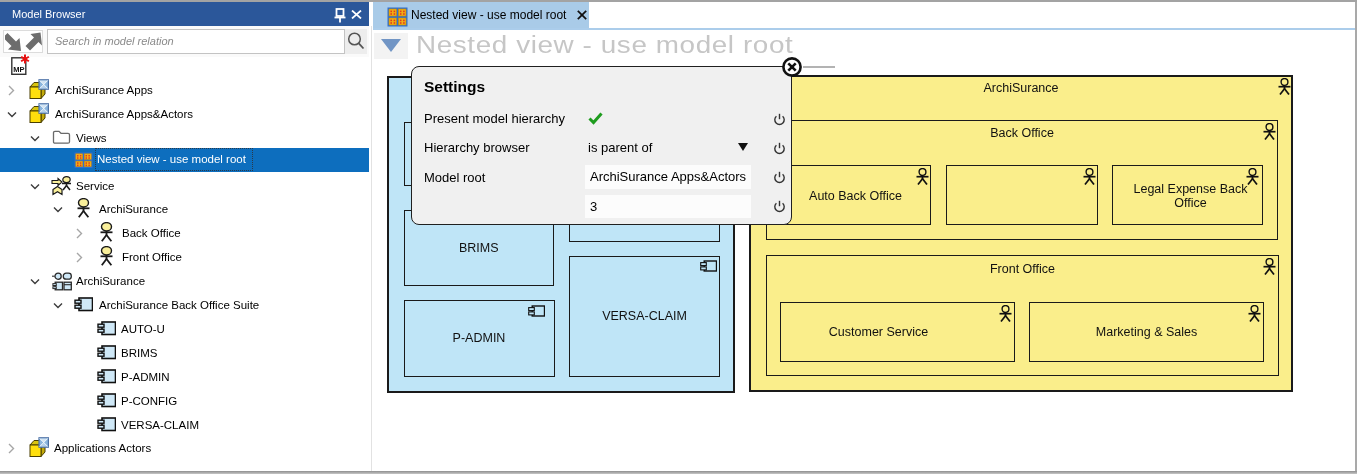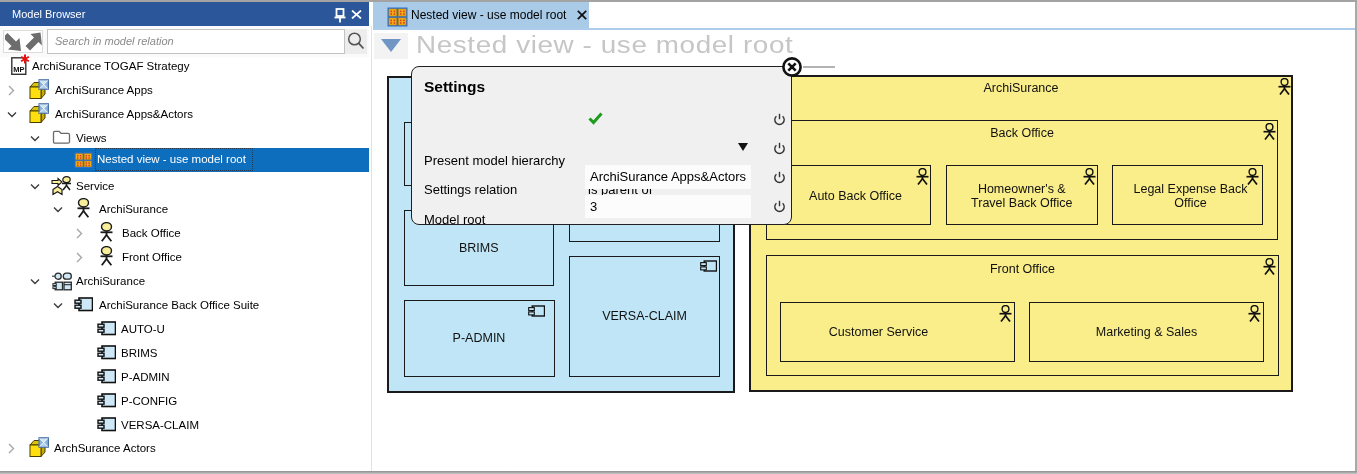--- a/index.html
+++ b/index.html
@@ -46,21 +46,21 @@
 .dbox1 { position:absolute; border:1.5px solid #1a1a1a; }
 .blue { background:#bfe5f7; }
 .yellow { background:#faee8b; }
 .dlabel { position:absolute; left:0; width:100%; text-align:center;
   font-size:12.5px; color:#111; }
 
 #popup { left:411px; top:66px; width:381px; height:159px; background:#f0f0f0;
   border:1.5px solid #202020; border-radius:8px; }
 #popup .title { position:absolute; left:12px; top:11px; font-size:15.5px;
   font-weight:bold; color:#000; }
-#popup .row { position:absolute; left:12px; font-size:13px; color:#000;margin-top:42px; }
+#popup .row { position:absolute; left:12px; font-size:13px; color:#000; }
 #popup .inp { position:absolute; left:173px; width:166px; height:23.5px;
   background:#fcfcfc; }
 #popup .inp span { position:absolute; left:5px; top:0; line-height:23.5px; font-size:13px; }
 #grayline { left:803px; top:66px; width:32px; height:1.5px; background:#b3b3b3; }
 </style>
 </head>
 <body>
 <div id="page">
 
   <div class="abs" id="titlebar">
@@ -162,21 +162,20 @@
       <rect x="0.8" y="1.8" width="14" height="16.5" fill="#fff" stroke="#333" stroke-width="1.4"></rect>
       <text x="2.2" y="15.5" font-family="Liberation Sans" font-size="7.5" font-weight="bold" fill="#111">MP</text>
     </svg>
     <svg class="abs" style="left:19.5px;top:-0.5px" width="10" height="10" viewBox="0 0 10 10">
       <g stroke="#e81111" stroke-width="2">
           <line x1="5" y1="0.5" x2="5" y2="9.5"></line>
       <line x1="1.1" y1="2.75" x2="8.9" y2="7.25"></line>
           <line x1="8.9" y1="2.75" x2="1.1" y2="7.25"></line>
         </g>
     </svg>
-    <span class="lbl" style="left:32px">ArchiSurance TOGAF Strategy</span>
   </div>
 
   <div class="trow" style="top:77.9px">
     <svg class="abs" style="left:8px;top:7px" width="7" height="11" viewBox="0 0 7 11">
         <use href="#chevR"></use>
       </svg>
     <svg class="abs" style="left:29px;top:1px" width="20" height="20" viewBox="0 0 20 20">
         <use href="#cube"></use>
       </svg>
     <span class="lbl" style="left:55px">ArchiSurance Apps</span>
@@ -314,21 +313,21 @@
     <span class="lbl" style="left:121px">VERSA-CLAIM</span>
   </div>
 
   <div class="trow" style="top:436.4px">
     <svg class="abs" style="left:8px;top:7px" width="7" height="11" viewBox="0 0 7 11">
         <use href="#chevR"></use>
       </svg>
     <svg class="abs" style="left:29px;top:1px" width="20" height="20" viewBox="0 0 20 20">
         <use href="#cube"></use>
       </svg>
-    <span class="lbl" style="left:54px">ArchSurance Actors</span>
+    <span class="lbl" style="left:54px">Applications Actors</span>
   </div>
 
   <div class="abs" id="tab">
     <svg class="abs" style="left:14px;top:5px" width="21" height="20" viewBox="0 0 21 20">
       <rect x="0.5" y="0.5" width="20" height="19" fill="#2f6fd0"></rect>
       <g fill="#f2ae15" stroke="#c88a00" stroke-width="0.6">
         <rect x="2" y="2" width="7.5" height="7"></rect>
           <rect x="11.5" y="2" width="7.5" height="7"></rect>
         <rect x="2" y="11" width="7.5" height="7"></rect>
           <rect x="11.5" y="11" width="7.5" height="7"></rect>
@@ -412,21 +411,20 @@
       <use href="#dactor"></use>
     </svg>
 
   <div class="dbox1 yellow" style="left:780px;top:164.5px;width:151px;height:60.5px"></div>
   <div class="dlabel" style="left:780px;top:189px;width:151px">Auto Back Office</div>
   <svg class="abs" style="left:916px;top:168px" width="13" height="17" viewBox="0 0 13 17">
       <use href="#dactor"></use>
     </svg>
 
   <div class="dbox1 yellow" style="left:946px;top:164.5px;width:151.6px;height:60.5px"></div>
-  <div class="dlabel" style="left:946px;top:182px;width:151.6px">Homeowner's &amp;<br>Travel Back Office</div>
   <svg class="abs" style="left:1083px;top:168px" width="13" height="17" viewBox="0 0 13 17">
       <use href="#dactor"></use>
     </svg>
 
   <div class="dbox1 yellow" style="left:1112px;top:164.5px;width:151px;height:60.5px"></div>
   <div class="dlabel" style="left:1112px;top:182px;width:157px">Legal Expense Back<br>Office</div>
   <svg class="abs" style="left:1246px;top:168px" width="13" height="17" viewBox="0 0 13 17">
       <use href="#dactor"></use>
     </svg>
 
@@ -447,21 +445,21 @@
   <svg class="abs" style="left:1248px;top:305px" width="13" height="17" viewBox="0 0 13 17">
       <use href="#dactor"></use>
     </svg>
 
   <div class="abs" id="popup">
     <div class="title">Settings</div>
     <div class="row" style="top:43px;line-height:18px">Present model hierarchy</div>
     <svg class="abs" style="left:176px;top:45px" width="15" height="13" viewBox="0 0 15 13">
       <path d="M1.5 6.5 L5.5 10.5 L13.5 1.5" fill="none" stroke="#1e9c1e" stroke-width="3"></path>
     </svg>
-    <div class="row" style="top:72px;line-height:18px">Settings relation</div>
+    <div class="row" style="top:72px;line-height:18px">Hierarchy browser</div>
     <div class="row" style="left:176px;top:72px;line-height:18px">is parent of</div>
     <div class="abs" style="left:326px;top:76px;width:0;height:0;
       border-left:5.5px solid transparent;border-right:5.5px solid transparent;
       border-top:8.5px solid #111"></div>
     <div class="row" style="top:101.5px;line-height:18px">Model root</div>
     <div class="inp" style="top:98px">
         <span>ArchiSurance Apps&amp;Actors</span>
       </div>
     <div class="inp" style="top:127.5px">
         <span>3</span>

